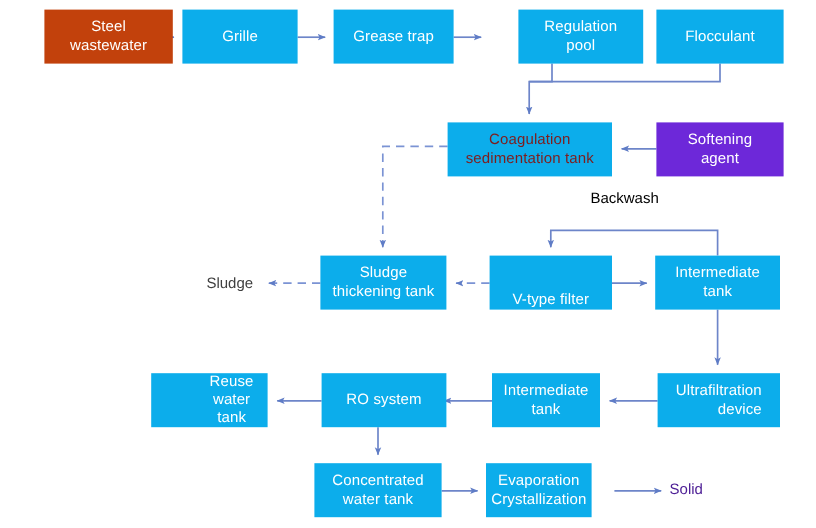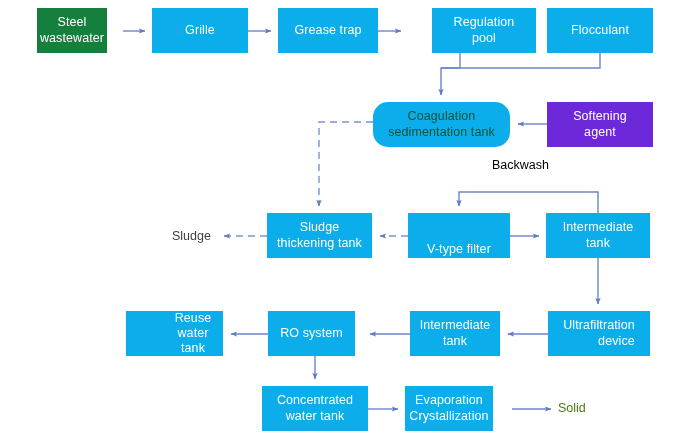--- a/index.html
+++ b/index.html
@@ -97,21 +97,21 @@
       <path d="M410,334 L370,334" marker-end="url(#arrow-solid)"></path>
       <path d="M268,334 L231,334" marker-end="url(#arrow-solid)"></path>
 
       <path d="M315,356 L315,379" marker-end="url(#arrow-solid)"></path>
 
       <path d="M368,409 L398,409" marker-end="url(#arrow-solid)"></path>
       <path d="M512,409 L551,409" marker-end="url(#arrow-solid)"></path>
     </g>
   </svg>
 
-  <div class="node" style="left: 37px; top: 8px; width: 70px; height: 45px; background: #15803d; color: rgb(255, 255, 255);">
+  <div class="node" style="left: 37px; top: 8px; width: 107px; height: 45px; background: #c2410c; color: rgb(255, 255, 255);">
     <span class="node-text">Steel
 wastewater</span>
   </div>
 
   <div class="node" style="left: 278px; top: 8px; width: 100px; height: 45px; background: rgb(12, 173, 235); color: rgb(255, 255, 255);">
     <span class="node-text">Grease trap</span>
   </div>
 
   <div class="node" style="left: 152px; top: 8px; width: 96px; height: 45px; background: rgb(12, 173, 235); color: rgb(255, 255, 255);">
     <span class="node-text">Grille</span>
@@ -119,21 +119,21 @@
 
   <div class="node" style="left: 408px; top: 8px; width: 104px; height: 45px; background: rgb(12, 173, 235); color: rgb(255, 255, 255); margin-left: 24px;">
     <span class="node-text">Regulation
 pool</span>
   </div>
 
   <div class="node" style="left: 547px; top: 8px; width: 106px; height: 45px; background: rgb(12, 173, 235); color: rgb(255, 255, 255);">
     <span class="node-text">Flocculant</span>
   </div>
 
-  <div class="node" style="left: 373px; top: 102px; width: 137px; height: 45px; background: rgb(12, 173, 235); color: #14532d; border-radius: 15px;">
+  <div class="node" style="left: 373px; top: 102px; width: 137px; height: 45px; background: rgb(12, 173, 235); color: #7f1d1d;">
     <span class="node-text">Coagulation
 sedimentation tank</span>
   </div>
 
   <div class="node" style="left: 547px; top: 102px; width: 106px; height: 45px; background: #6d28d9; color: rgb(255, 255, 255);">
     <span class="node-text">Softening
 agent</span>
   </div>
 
   <div class="node" style="left: 267px; top: 213px; width: 105px; height: 45px; background: rgb(12, 173, 235); color: rgb(255, 255, 255);">
@@ -148,21 +148,21 @@
   <div class="node" style="left: 546px; top: 213px; width: 104px; height: 45px; background: rgb(12, 173, 235); color: rgb(255, 255, 255);">
     <span class="node-text">Intermediate
 tank</span>
   </div>
 
   <div class="node" style="left: 126px; top: 311px; width: 97px; height: 45px; background: rgb(12, 173, 235); color: rgb(255, 255, 255); padding-left: 40px;">
     <span class="node-text">Reuse water
 tank</span>
   </div>
 
-  <div class="node" style="left: 268px; top: 311px; width: 87px; height: 45px; background: rgb(12, 173, 235); color: rgb(255, 255, 255);">
+  <div class="node" style="left: 268px; top: 311px; width: 104px; height: 45px; background: rgb(12, 173, 235); color: rgb(255, 255, 255);">
     <span class="node-text">RO system</span>
   </div>
 
   <div class="node" style="left: 410px; top: 311px; width: 90px; height: 45px; background: rgb(12, 173, 235); color: rgb(255, 255, 255);">
     <span class="node-text">Intermediate
 tank</span>
   </div>
 
   <div class="node" style="left: 548px; top: 311px; width: 102px; height: 45px; background: rgb(12, 173, 235); color: rgb(255, 255, 255); text-align: right;">
     <span class="node-text">Ultrafiltration
@@ -176,15 +176,15 @@
 
   <div class="node" style="left: 405px; top: 386px; width: 88px; height: 45px; background: rgb(12, 173, 235); color: rgb(255, 255, 255);">
     <span class="node-text">Evaporation
 Crystallization</span>
   </div>
 
   <div class="ext-label" style="left: 492px; top: 158px; color: #000000; text-align: right;">Backwash</div>
 
   <div class="ext-label" style="left: 172px; top: 229px; color: rgb(63, 63, 63);">Sludge</div>
 
-  <div class="ext-label" style="left: 558px; top: 401px; color: #4d7c0f;">Solid</div>
+  <div class="ext-label" style="left: 558px; top: 401px; color: #4c1d95;">Solid</div>
 
 </div>
 
 </body></html>

